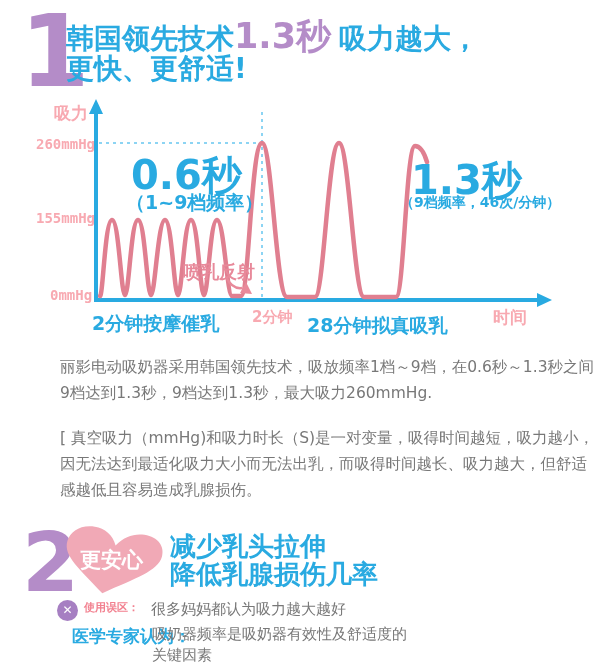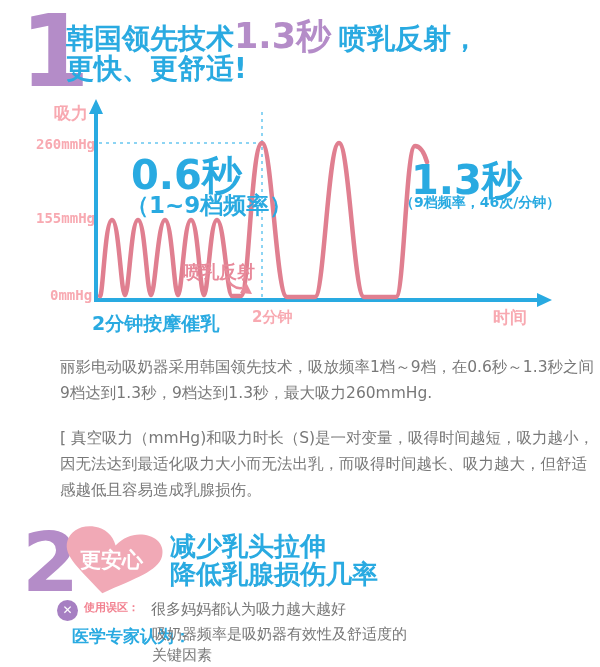--- a/index.html
+++ b/index.html
@@ -34,21 +34,21 @@
   }
   svg{position:absolute;left:0;top:0;}
 </style>
 </head>
 <body>
 
 <div class="page">
 
   <div class="abs num num1">1</div>
   <div class="abs h1" style="left:66px;top:13px;">
-    <span>韩国领先技术</span><span class="hl">1.3秒</span><span class="gap">喷乳反射，</span>
+    <span>韩国领先技术</span><span class="hl">1.3秒</span><span class="gap">吸力越大，</span>
   </div>
   <div class="abs h1" style="left:66px;top:50px;">更快、更舒适!</div>
 
   <svg width="600" height="667" viewBox="0 0 600 667">
 
     <line x1="99" y1="143" x2="258" y2="143" stroke="#8CD4F3" stroke-width="2" stroke-dasharray="3 4"></line>
     <line x1="262" y1="112" x2="262" y2="298" stroke="#8CD4F3" stroke-width="2" stroke-dasharray="3 4"></line>
     <line x1="88" y1="217" x2="100" y2="217" stroke="#8CD4F3" stroke-width="2" stroke-dasharray="3 3"></line>
 
     <line x1="96" y1="110" x2="96" y2="302" stroke="#29AAE1" stroke-width="4"></line>
@@ -72,29 +72,30 @@
     <path d="M 226 277 C 230 285, 235 289, 242 288" fill="none" stroke="#E8899A" stroke-width="2.5"></path>
     <polygon points="252,294 240,293 246,282" fill="#E8899A"></polygon>
   </svg>
 
   <div class="abs pinklab" style="left:54px;top:102px;font-size:17px;">吸力</div>
   <div class="abs mmhg" style="left:36px;top:136px;">260mmHg</div>
   <div class="abs mmhg" style="left:36px;top:210px;">155mmHg</div>
   <div class="abs mmhg" style="left:50px;top:287px;">0mmHg</div>
 
   <div class="abs bigsec" style="left:131px;top:148px;">0.6秒</div>
-  <div class="abs subsec" style="left:126px;top:190px;font-size:23px;">（1~9档频率）</div>
+  <div class="abs subsec" style="left:126px;top:190px;font-size:19px;">（1~9档频率）</div>
 
   <div class="abs bigsec" style="left:411px;top:153px;">1.3秒</div>
   <div class="abs subsec" style="left:400px;top:194px;font-size:14px;">（9档频率，46次/分钟）</div>
 
   <div class="abs letdown" style="left:167px;top:260px;padding-left:16px;">喷乳反射</div>
 
   <div class="abs xlabel" style="left:92px;top:311px;">2分钟按摩催乳</div>
   <div class="abs pinklab" style="left:252px;top:308px;font-size:15px;">2分钟</div>
+  <div class="abs xlabel" style="left:307px;top:313px;">28分钟拟真吸乳</div>
   <div class="abs pinklab" style="left:493px;top:306px;font-size:17px;">时间</div>
 
   <div class="para" style="left:60px;top:354px;">
     <div>丽影电动吸奶器采用韩国领先技术，吸放频率1档～9档，在0.6秒～1.3秒之间，</div>
     <div>9档达到1.3秒，9档达到1.3秒，最大吸力260mmHg.</div>
   </div>
   <div class="para" style="left:60px;top:425px;">
     <div>[ 真空吸力（mmHg)和吸力时长（S)是一对变量，吸得时间越短，吸力越小，</div>
     <div>因无法达到最适化吸力大小而无法出乳，而吸得时间越长、吸力越大，但舒适</div>
     <div>感越低且容易造成乳腺损伤。</div>

